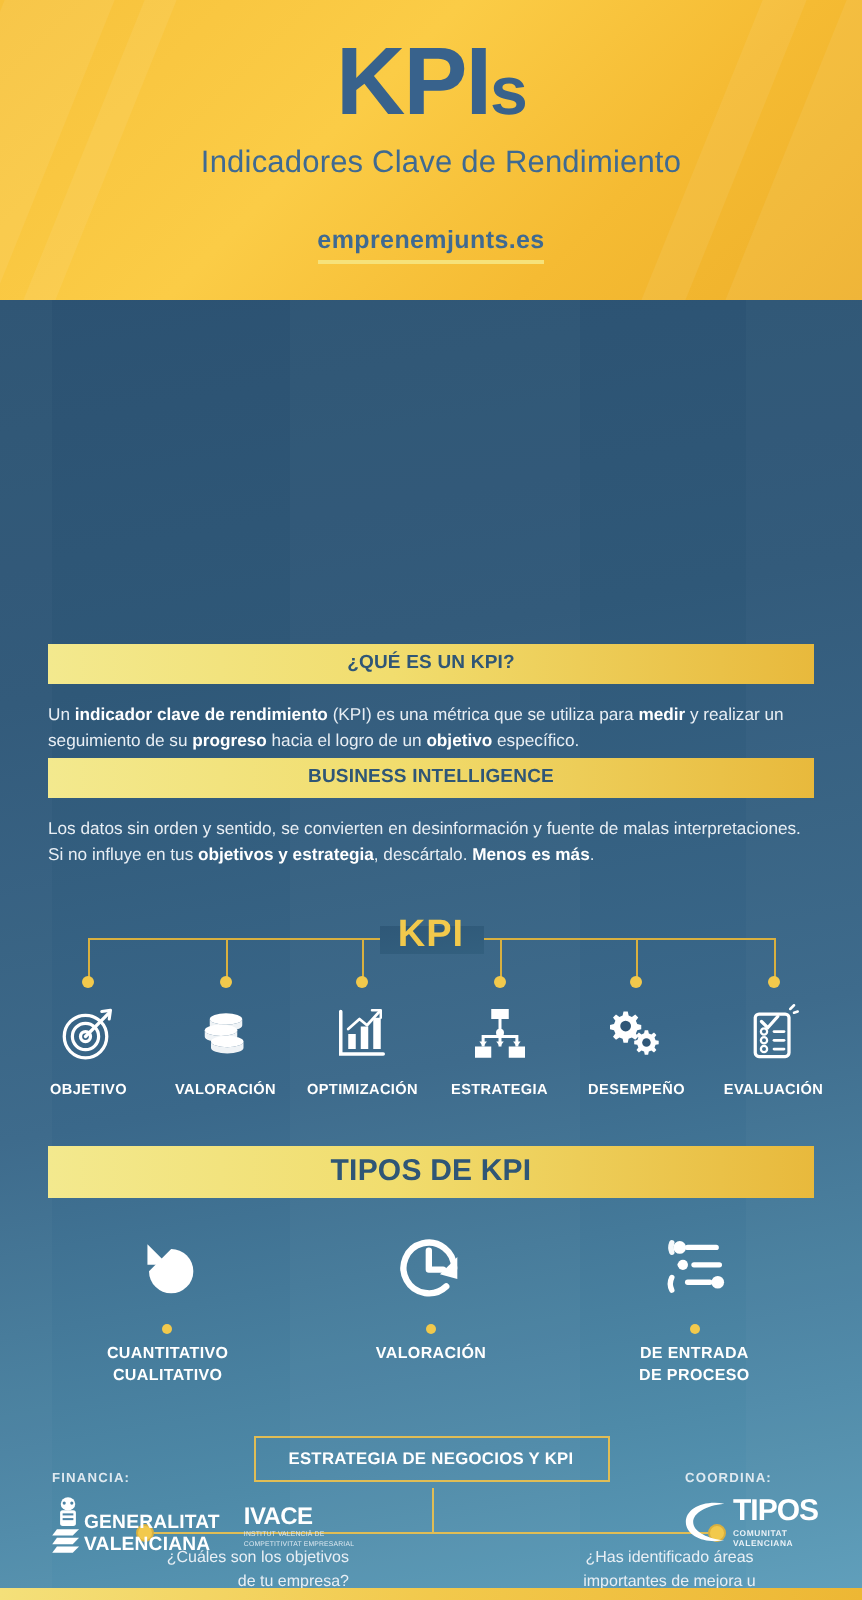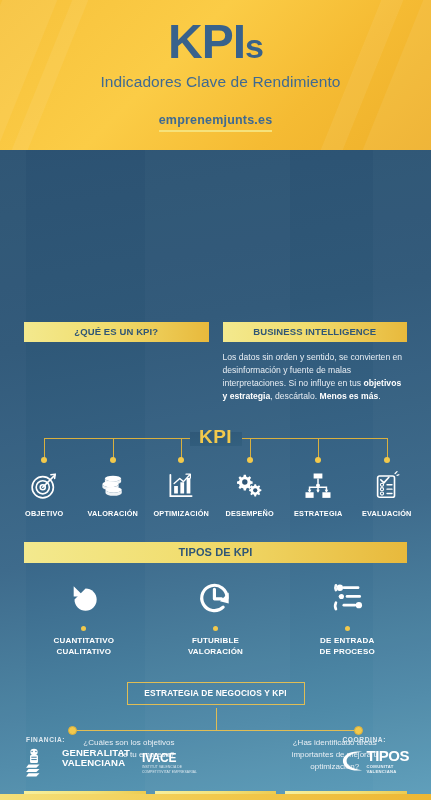--- a/index.html
+++ b/index.html
@@ -54,21 +54,21 @@
   .content { position:relative; z-index:3; padding-top:150px; }
 
   
   .banner {
     background:linear-gradient(to right,#f3e98e 0%,#f1dd6e 45%,#e8b93c 100%);
     color:#2f5676; font-weight:bold; text-align:center;
     letter-spacing:0.1px;
   }
 
   
-  .defs { display:flex; gap:14px; padding:22px 24px 0 24px; }
+  .defs { display:flex; gap:2px; padding:22px 24px 0 24px;flex-direction:column; }
   .def-col { flex:1; }
   .def-banner { font-size:9.5px; padding:4px 0 5px; }
   .def-text {
     margin-top:9px; font-size:8.6px; line-height:1.52; color:#e8eef4;
   }
   .def-text b { color:#ffffff; font-weight:bold; }
 
   
   .tree { position:relative; margin-top:26px; height:36px; }
   .tree-label {
@@ -100,21 +100,21 @@
   .icon-row { display:flex; padding:0 10px; margin-top:6px; }
   .icon-cell { flex:1; text-align:center; }
   .icon-cell svg { display:block; margin:0 auto; }
   .icon-label {
     margin-top:8px; font-size:7.3px; font-weight:bold; color:#ffffff;
     letter-spacing:0.2px;
   }
 
   
   .tipos-banner {
-    margin:24px 24px 0 24px; font-size:11px; padding:4px 0 5px;
+    margin:24px 24px 0 24px; font-size:15px; padding:4px 0 5px;
   }
   .tipos-row { display:flex; margin-top:16px; padding:0 18px; }
   .tipo-cell { flex:1; text-align:center; }
   .tipo-cell svg { display:block; margin:0 auto; }
   .tipo-dot {
     width:5px; height:5px; border-radius:50%; background:#f2c94c;
     margin:9px auto 0;
   }
   .tipo-label {
     margin-top:5px; font-size:8px; font-weight:bold; color:#ffffff;
@@ -158,21 +158,21 @@
   }
 
   
   .footer { position:absolute; left:0; right:0; bottom:0; height:72px; z-index:4; }
   .footer-inner { display:flex; justify-content:space-between; padding:8px 22px 0 26px; }
   .foot-cap {
     font-size:6.6px; color:#dfe9f0; letter-spacing:0.6px; font-weight:bold;
     margin-bottom:5px;
   }
   .foot-logos { display:flex; align-items:center; gap:12px; }
-  .gv-logo { display:flex; align-items:flex-start; gap:20px; }
+  .gv-logo { display:flex; align-items:flex-end; gap:0; }
   .gv-text {
     font-size:9.6px; font-weight:bold; color:#ffffff; line-height:1.08;
     letter-spacing:0.1px;
   }
   .ivace { text-align:left; }
   .ivace-main {
     font-size:12px; font-weight:bold; color:#ffffff; letter-spacing:-0.3px;
     line-height:1;
   }
   .ivace-sub {
@@ -217,20 +217,21 @@
     <div class="band b1"></div>
     <div class="band b2"></div>
     <div class="band b3"></div>
   </div>
 
   <div class="content">
 
     <div class="defs">
       <div class="def-col">
         <div class="banner def-banner">¿QUÉ ES UN KPI?</div>
+        <div class="def-text">Un <b>indicador clave de rendimiento</b> (KPI) es una métrica que se utiliza para <b>medir</b> y realizar un seguimiento de su <b>progreso</b> hacia el logro de un <b>objetivo</b> específico.</div>
       </div>
       <div class="def-col">
         <div class="banner def-banner">BUSINESS INTELLIGENCE</div>
         <div class="def-text">Los datos sin orden y sentido, se convierten en desinformación y fuente de malas interpretaciones. Si no influye en tus <b>objetivos y estrategia</b>, descártalo. <b>Menos es más</b>.</div>
       </div>
     </div>
 
     <div class="tree">
       <div class="tree-hline" style="left: 44.25px; right: 44.25px;"></div>
       <div class="tree-mask"></div>
@@ -287,48 +288,48 @@
           <rect x="23" y="18" width="6" height="18" fill="#ffffff"></rect>
           <rect x="33" y="11" width="6" height="25" fill="#ffffff"></rect>
           <path d="M13 20 L22 12 L28 17 L38 6" stroke="#ffffff" stroke-width="2.2" fill="none" stroke-linecap="round" stroke-linejoin="round"></path>
           <path d="M32 5 L39 5 L39 11" stroke="#ffffff" stroke-width="2" fill="none" stroke-linecap="round" stroke-linejoin="round"></path>
         </svg>
         <div class="icon-label">OPTIMIZACIÓN</div>
       </div>
 
       <div class="icon-cell">
         <svg width="30" height="30" viewBox="0 0 48 48">
-          <g fill="#ffffff">
-            <path d="M14 6 l3.4 0 .7 3.2 2.6 1.1 2.7-1.9 2.4 2.4 -1.9 2.7 1.1 2.6 3.2 .7 0 3.4 -3.2 .7 -1.1 2.6 1.9 2.7 -2.4 2.4 -2.7-1.9 -2.6 1.1 -.7 3.2 -3.4 0 -.7-3.2 -2.6-1.1 -2.7 1.9 -2.4-2.4 1.9-2.7 -1.1-2.6 -3.2-.7 0-3.4 3.2-.7 1.1-2.6 -1.9-2.7 2.4-2.4 2.7 1.9 2.6-1.1 z"></path>
-          </g>
-          <circle cx="15.7" cy="17.6" r="4.3" fill="#2f5676"></circle>
-          <g fill="#ffffff">
-            <path d="M31 21 l2.7 0 .55 2.5 2.05 .85 2.1-1.5 1.9 1.9 -1.5 2.1 .85 2.05 2.5 .55 0 2.7 -2.5 .55 -.85 2.05 1.5 2.1 -1.9 1.9 -2.1-1.5 -2.05 .85 -.55 2.5 -2.7 0 -.55-2.5 -2.05-.85 -2.1 1.5 -1.9-1.9 1.5-2.1 -.85-2.05 -2.5-.55 0-2.7 2.5-.55 .85-2.05 -1.5-2.1 1.9-1.9 2.1 1.5 2.05-.85 z"></path>
-          </g>
-          <circle cx="32.35" cy="30.8" r="3.4" fill="#2f5676"></circle>
-        </svg>
-        <div class="icon-label">DESEMPEÑO</div>
-      </div>
-
-      <div class="icon-cell">
-        <svg width="30" height="30" viewBox="0 0 48 48">
           <rect x="17" y="4" width="14" height="8" fill="#ffffff"></rect>
           <rect x="4" y="34" width="13" height="9" fill="#ffffff"></rect>
           <rect x="31" y="34" width="13" height="9" fill="#ffffff"></rect>
           <g stroke="#ffffff" stroke-width="2.4" fill="none">
             <path d="M24 12 v8"></path>
             <path d="M10.5 34 v-8 h27 v8"></path>
             <path d="M24 20 v14"></path>
           </g>
           <circle cx="24" cy="23" r="3.2" fill="#ffffff"></circle>
           <path d="M21 30 L24 34 L27 30 z" fill="#ffffff"></path>
           <path d="M7.5 30 L10.5 34 L13.5 30 z" fill="#ffffff"></path>
           <path d="M34.5 30 L37.5 34 L40.5 30 z" fill="#ffffff"></path>
         </svg>
         <div class="icon-label">ESTRATEGIA</div>
+      </div>
+
+      <div class="icon-cell">
+        <svg width="30" height="30" viewBox="0 0 48 48">
+          <g fill="#ffffff">
+            <path d="M14 6 l3.4 0 .7 3.2 2.6 1.1 2.7-1.9 2.4 2.4 -1.9 2.7 1.1 2.6 3.2 .7 0 3.4 -3.2 .7 -1.1 2.6 1.9 2.7 -2.4 2.4 -2.7-1.9 -2.6 1.1 -.7 3.2 -3.4 0 -.7-3.2 -2.6-1.1 -2.7 1.9 -2.4-2.4 1.9-2.7 -1.1-2.6 -3.2-.7 0-3.4 3.2-.7 1.1-2.6 -1.9-2.7 2.4-2.4 2.7 1.9 2.6-1.1 z"></path>
+          </g>
+          <circle cx="15.7" cy="17.6" r="4.3" fill="#2f5676"></circle>
+          <g fill="#ffffff">
+            <path d="M31 21 l2.7 0 .55 2.5 2.05 .85 2.1-1.5 1.9 1.9 -1.5 2.1 .85 2.05 2.5 .55 0 2.7 -2.5 .55 -.85 2.05 1.5 2.1 -1.9 1.9 -2.1-1.5 -2.05 .85 -.55 2.5 -2.7 0 -.55-2.5 -2.05-.85 -2.1 1.5 -1.9-1.9 1.5-2.1 -.85-2.05 -2.5-.55 0-2.7 2.5-.55 .85-2.05 -1.5-2.1 1.9-1.9 2.1 1.5 2.05-.85 z"></path>
+          </g>
+          <circle cx="32.35" cy="30.8" r="3.4" fill="#2f5676"></circle>
+        </svg>
+        <div class="icon-label">DESEMPEÑO</div>
       </div>
 
       <div class="icon-cell">
         <svg width="30" height="30" viewBox="0 0 48 48">
           <rect x="9" y="8" width="27" height="34" rx="3" fill="none" stroke="#ffffff" stroke-width="2.6"></rect>
           <path d="M14 14 L19 19 L27 10" stroke="#ffffff" stroke-width="2.6" fill="none" stroke-linecap="round" stroke-linejoin="round"></path>
           <g stroke="#ffffff" stroke-width="2.2" stroke-linecap="round">
             <path d="M24 22 h8"></path>
             <path d="M24 29 h8"></path>
             <path d="M24 36 h8"></path>
@@ -365,21 +366,20 @@
       </div>
 
       <div class="tipo-cell">
         <svg width="38" height="38" viewBox="0 0 48 48">
           <path d="M38 24 a16 16 0 1 0 -5 11.6" fill="none" stroke="#ffffff" stroke-width="4" stroke-linecap="round"></path>
           <path d="M22 13 v12 h9" fill="none" stroke="#ffffff" stroke-width="4" stroke-linecap="round" stroke-linejoin="round"></path>
           <path d="M40 17 L40 31 L29 28 z" fill="#ffffff"></path>
         </svg>
         <div class="tipo-dot"></div>
         <div class="tipo-label">
-          <div>FUTURIBLE</div>
           <div>VALORACIÓN</div>
         </div>
       </div>
 
       <div class="tipo-cell">
         <svg width="38" height="38" viewBox="0 0 48 48">
           <g stroke="#ffffff" stroke-width="3.4" stroke-linecap="round" fill="none">
             <path d="M20 11 h18"></path>
             <path d="M24 22 h16"></path>
             <path d="M20 33 h14"></path>

